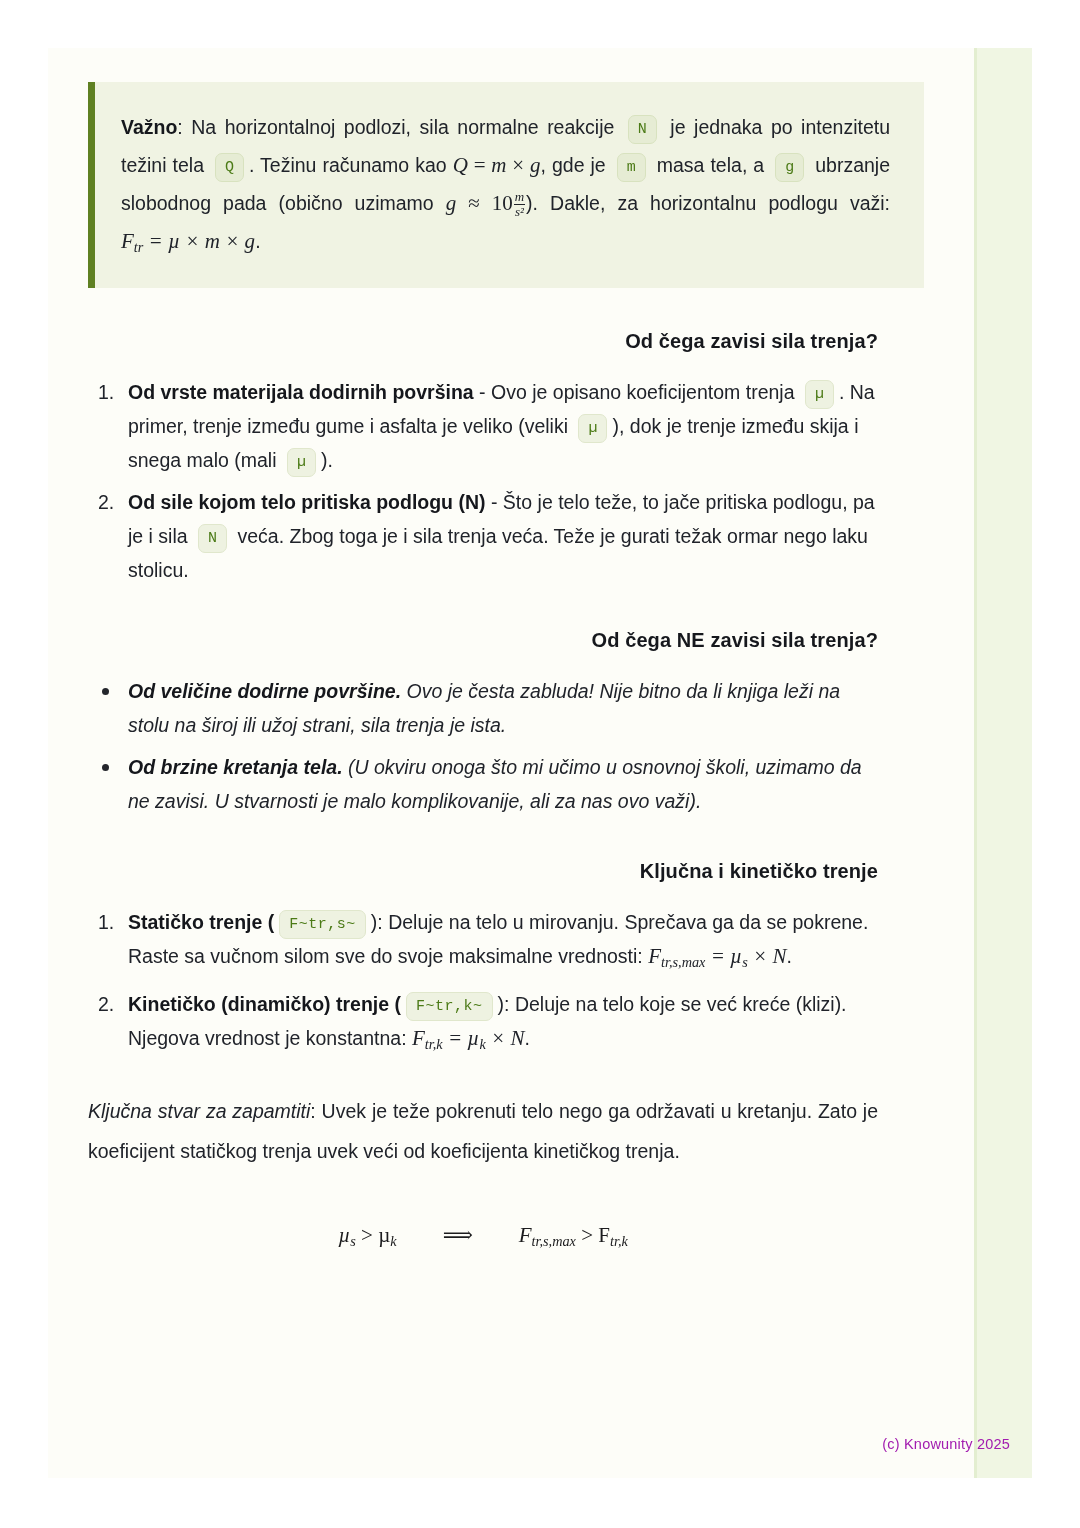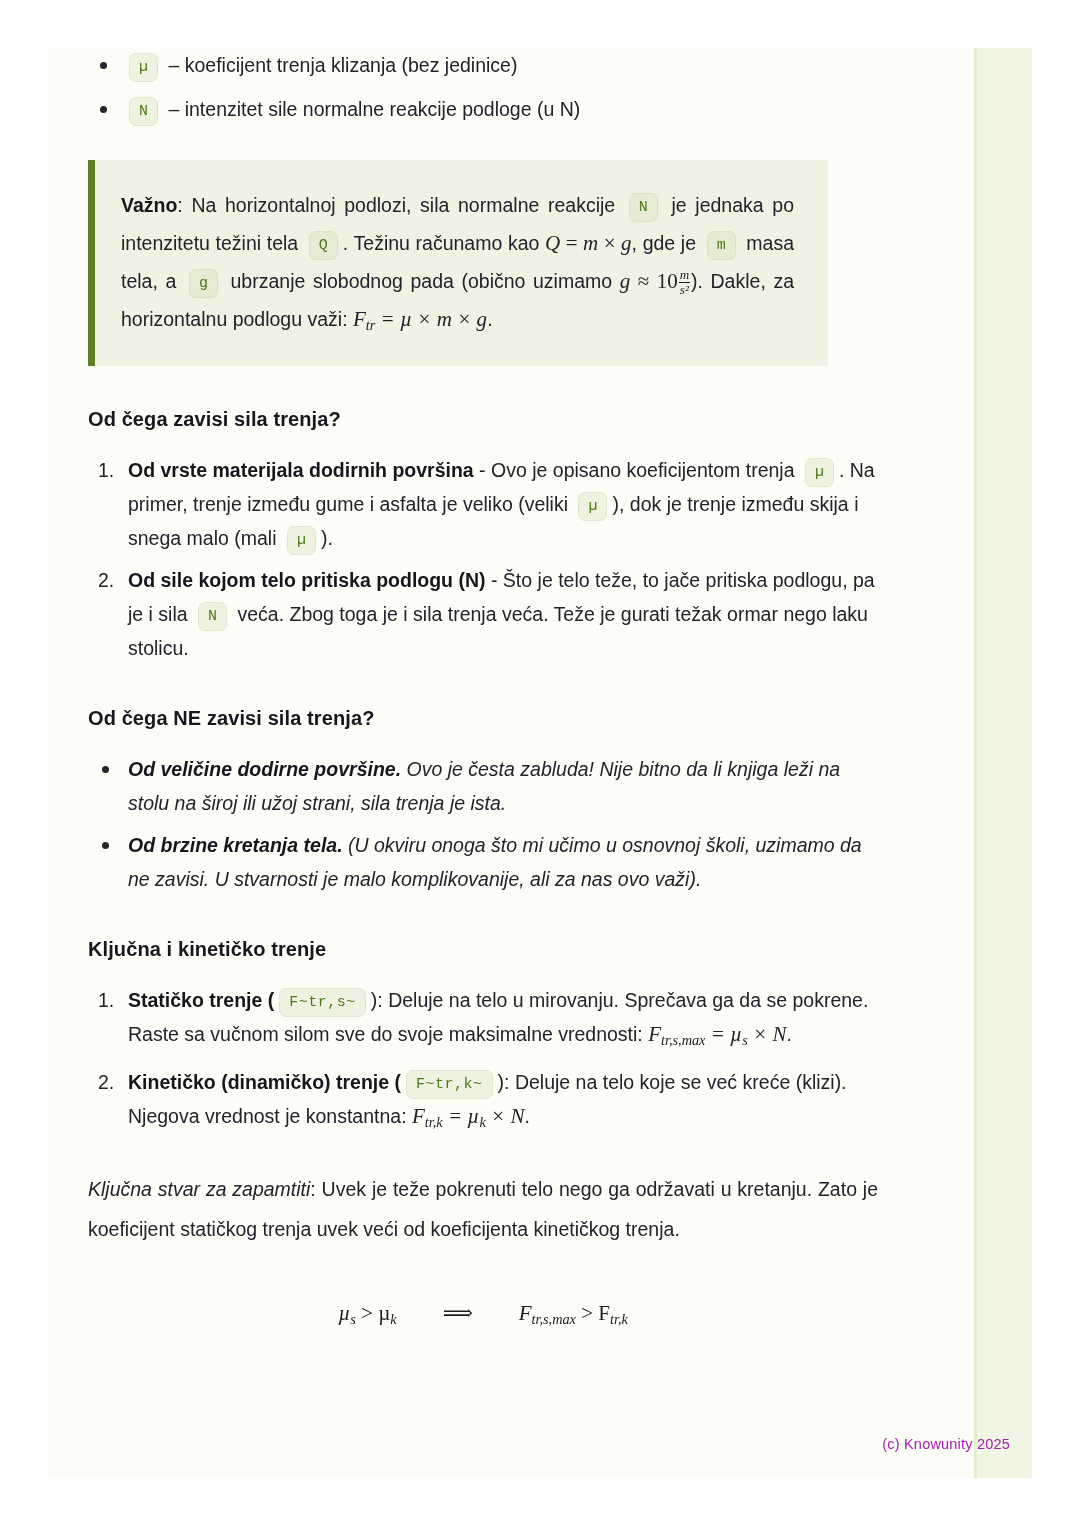--- a/index.html
+++ b/index.html
@@ -116,37 +116,38 @@
   .frac .num { display: block; border-bottom: 1px solid #20232a; padding: 0 1px; }
   .frac .den { display: block; padding: 0 1px; }
 
   
   .callout {
     background: #f0f3e3;
     border-left: 7px solid #5f8022;
     padding: 26px 34px 22px 26px;
     margin: 34px 0 0 0;
     box-sizing: border-box;
-    width: 740px;
+    width: 836px;
   }
   .callout p {
     margin: 0;
     text-align: justify;
     line-height: 38px;
     font-size: 19.5px;
   }
   .callout .code { background: #e6ecd4; border-color: #d8e2bf; }
 
   
   h3.section-title {
     font-size: 20px;
     font-weight: bold;
     margin: 42px 0 0 0;
     color: #16181d;
     letter-spacing: 0.1px;
+    text-align: right;
   }
 
   
   ol.num-list {
     list-style: none;
     counter-reset: numitem;
     margin: 22px 0 0 0;
     padding: 0;
   }
   ol.num-list > li {
@@ -225,28 +226,20 @@
 </style>
 </head>
 <body>
 
 <div id="page-sheet">
 
   <div id="right-panel"></div>
 
   <div id="content">
 
-    <ul class="def-list">
-      <li>
-        <span class="code">µ</span><span> – koeficijent trenja klizanja (bez jedinice)</span>
-      </li>
-      <li>
-        <span class="code">N</span><span> – intenzitet sile normalne reakcije podloge (u N)</span>
-      </li>
-    </ul>
 
     <div class="callout">
       <p><b>Važno</b><span>: Na horizontalnoj podlozi, sila normalne reakcije </span><span class="code">N</span><span> je jednaka po intenzitetu težini tela </span><span class="code">Q</span><span>. Težinu računamo kao </span><span class="m"><span>Q</span><span class="up"> = </span><span>m</span><span class="up"> × </span><span>g</span></span><span>, gde je </span><span class="code">m</span><span> masa tela, a </span><span class="code">g</span><span> ubrzanje slobodnog pada (obično uzimamo </span><span class="m"><span>g</span><span class="up"> ≈ </span><span class="up">10</span><span class="frac"><span class="num">m</span><span class="den">s²</span></span></span><span>). Dakle, za horizontalnu podlogu važi: </span><span class="m"><span>F</span><sub>tr</sub><span> = µ × m × g</span></span><span>.</span></p>
     </div>
 
     <h3 class="section-title">Od čega zavisi sila trenja?</h3>
 
     <ol class="num-list">
       <li>
         <b>Od vrste materijala dodirnih površina</b><span> - Ovo je opisano koeficijentom trenja </span><span class="code">µ</span><span>. Na primer, trenje između gume i asfalta je veliko (veliki </span><span class="code">µ</span><span>), dok je trenje između skija i snega malo (mali </span><span class="code">µ</span><span>).</span>

